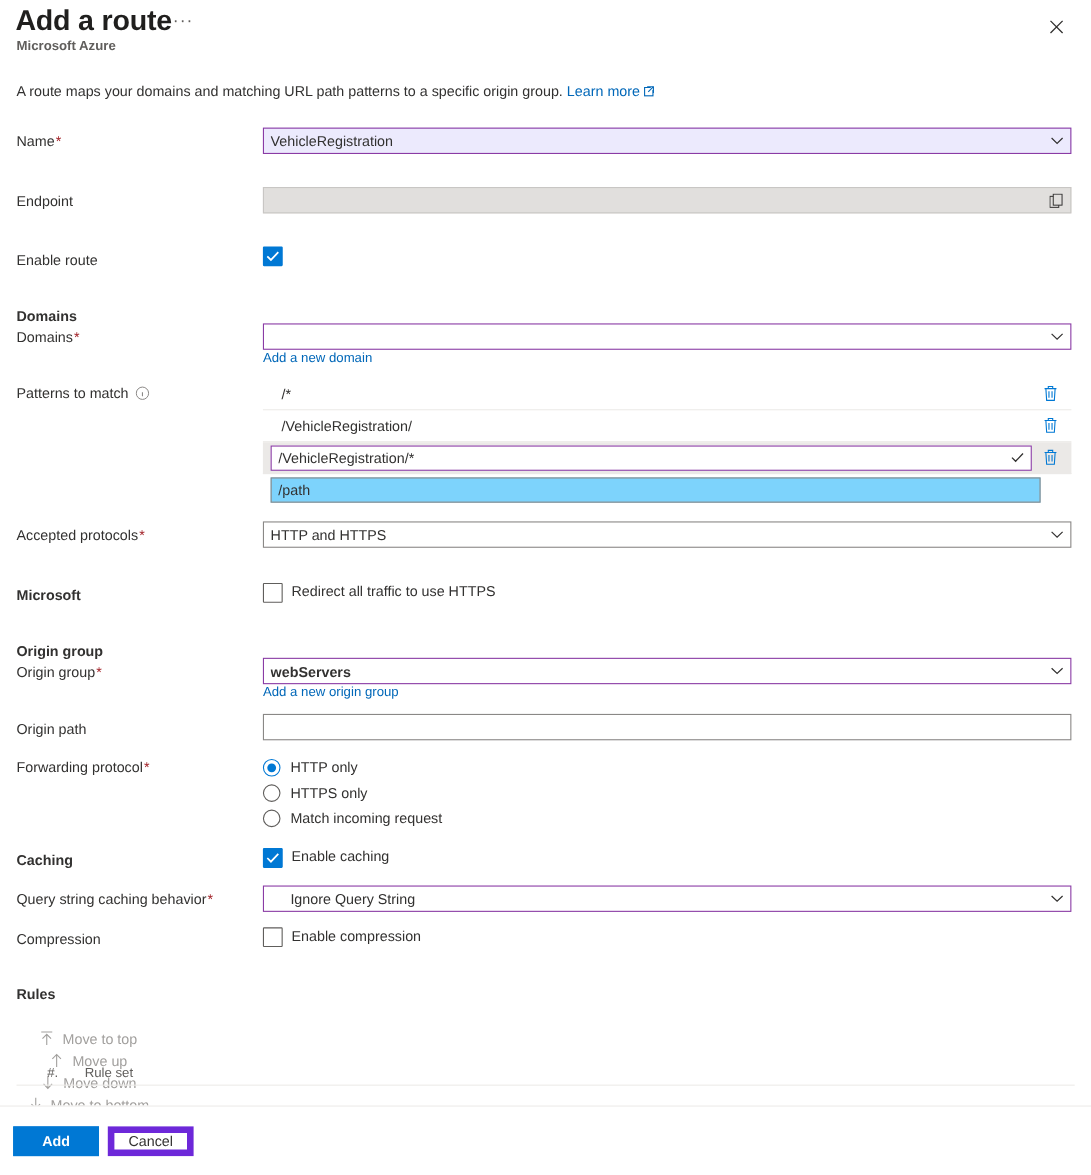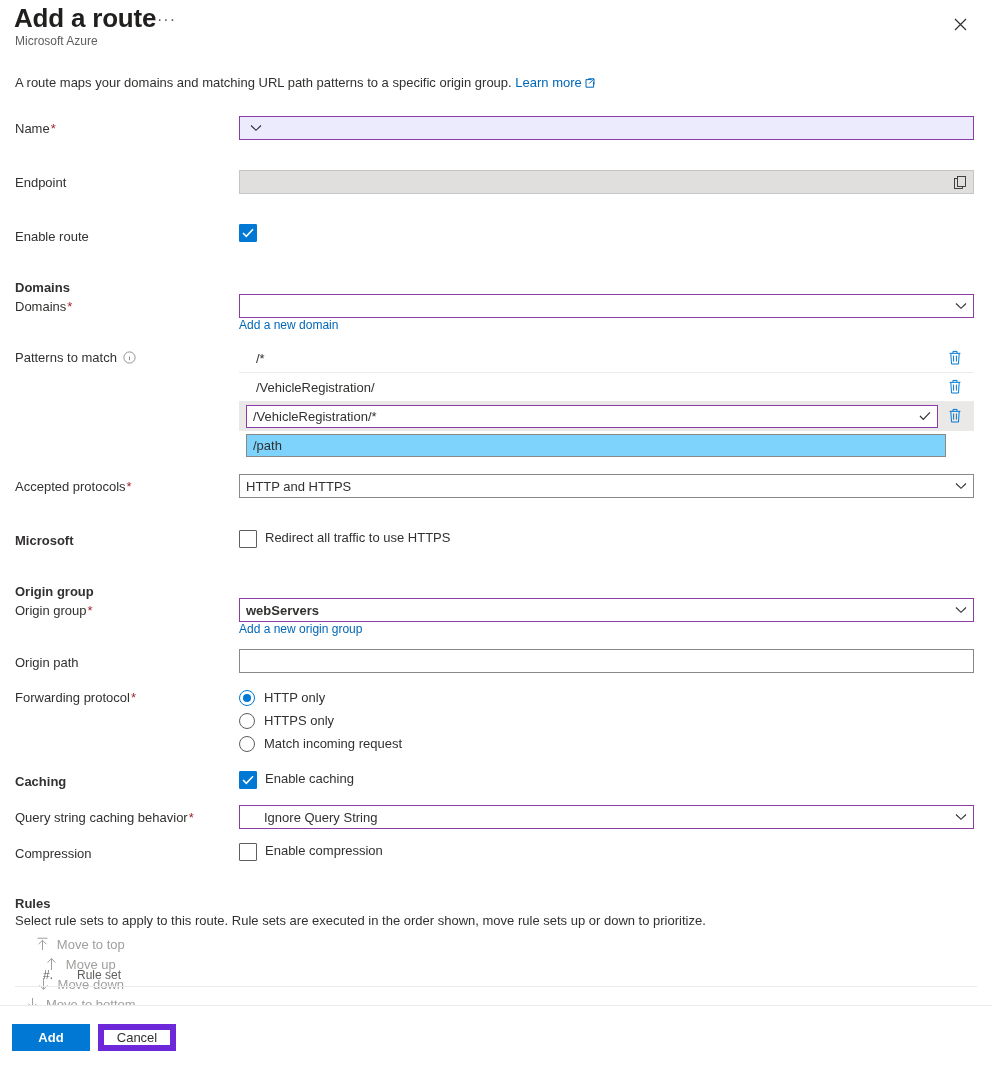--- a/index.html
+++ b/index.html
@@ -25,21 +25,21 @@
     font-size: 26px; font-weight: 600; color: #201f1e;
     letter-spacing: -0.2px;
   }
   .hdr-ellipsis {
     position: absolute; left: 153px; top: 12px;
     font-size: 16px; color: #605e5c; line-height: 12px;
     letter-spacing: 1px; cursor: pointer; padding: 2px 4px;
   }
   .hdr-sub {
     position: absolute; left: 15px; top: 34px;
-    font-size: 12px; color: #605e5c;
+    font-size: 12px; color: #605e5c; font-weight: bold;
   }
   .hdr-close {
     position: absolute; right: 20px; top: 12px;
     width: 24px; height: 24px; cursor: pointer;
     display: flex; align-items: center; justify-content: center;
   }
   .hdr-close svg { display: block; }
 
   
   .intro {
@@ -199,20 +199,21 @@
           <path d="M3.3 0.8 H9 V6.5" stroke="#0067b8" stroke-width="1" fill="none"></path>
           <path d="M8.8 1 L4.3 5.5" stroke="#0067b8" stroke-width="1" fill="none"></path>
           <path d="M6.6 1.6 H1 V9.2 H8.6 V3.8" stroke="#0067b8" stroke-width="1" fill="none"></path>
         </svg></span>
   </div>
 
   <div class="lbl" style="top:121px">
     <span>Name</span><span class="req">*</span>
   </div>
   <div class="fld tbox focused" style="top:116px; width:735px;">
+    <span class="val">VehicleRegistration</span>
     <span class="adorn">
       <svg width="12" height="8" viewBox="0 0 12 8">
           <path d="M1 1.5 L6 6.3 L11 1.5" stroke="#323130" stroke-width="1.1" fill="none"></path>
         </svg>
     </span>
   </div>
 
   <div class="lbl" style="top:175px">Endpoint</div>
   <div class="fld tbox disabled" style="top:170px; width:735px;">
     <span class="val"></span>
@@ -378,21 +379,20 @@
     </span>
   </div>
 
   <div class="lbl" style="top:846px">Compression</div>
   <div class="fld cbrow" style="top:843px">
     <span class="cb"></span>
     <span class="cb-lab">Enable compression</span>
   </div>
 
   <div class="rules-h">Rules</div>
-  <div class="rules-d">Select rule sets to apply to this route. Rule sets are executed in the order shown, move rule sets up or down to prioritize.</div>
 
   <div class="cmdbar">
     <div class="cmd">
       <span class="ci">
         <svg width="13" height="14" viewBox="0 0 13 14">
             <path d="M1.5 1.2 H11.5" stroke="#a19f9d" stroke-width="1"></path>
             <path d="M6.5 13 V3.4 M2.6 7.2 L6.5 3.3 L10.4 7.2" stroke="#a19f9d" stroke-width="1" fill="none"></path>
           </svg>
       </span>
       <span>Move to top</span>

